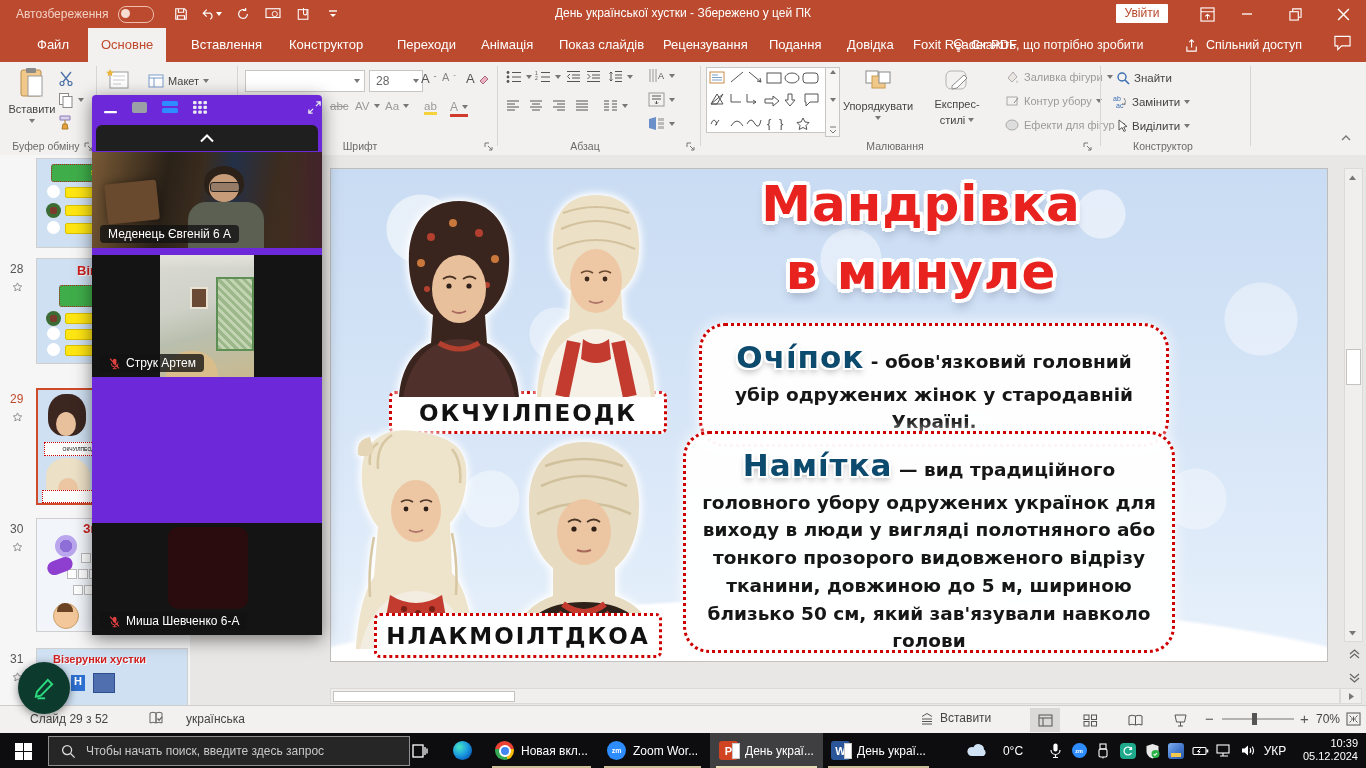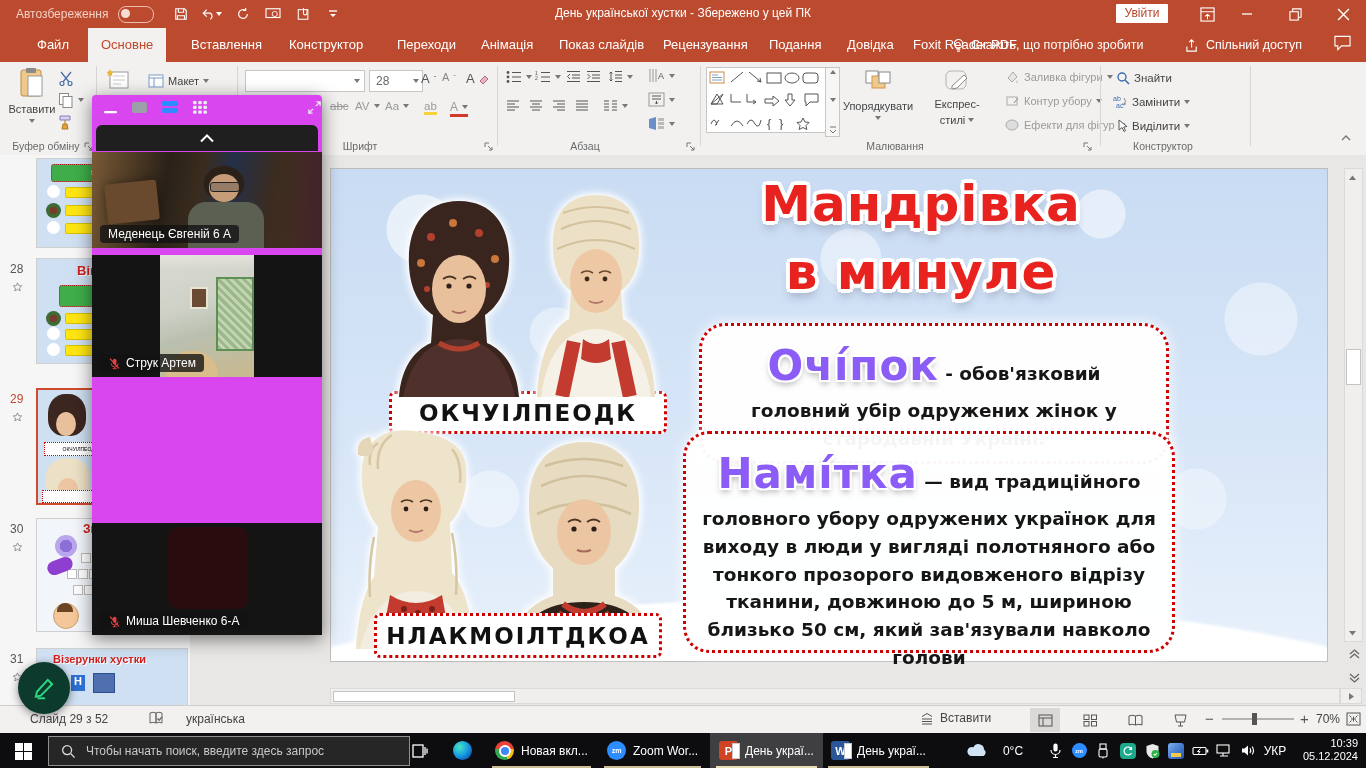--- a/index.html
+++ b/index.html
@@ -54,31 +54,31 @@
       radial-gradient(circle at 160px 330px, rgba(255,255,255,.40) 0 28px, rgba(255,255,255,0) 29px),
       radial-gradient(circle at 865px 330px, rgba(255,255,255,.35) 0 30px, rgba(255,255,255,0) 31px),
       radial-gradient(140% 70% at 50% 124%, #ffffff 0 52%, rgba(255,255,255,0) 53%),
       linear-gradient(180deg,#c9dcf3 0%,#d9e7f8 60%,#e8f1fb 100%);
     font-family:"DejaVu Sans",sans-serif}
   #slidetitle{position:absolute;left:385px;top:2px;width:410px;text-align:center;font-weight:bold;font-size:50px;line-height:1.35;color:#e8231f;letter-spacing:1px;
     text-shadow:-3px -3px 0 #fff,3px -3px 0 #fff,-3px 3px 0 #fff,3px 3px 0 #fff,0 -4px 0 #fff,0 4px 0 #fff,-4px 0 0 #fff,4px 0 0 #fff,0 7px 10px rgba(60,60,90,.35)}
   .anagram{position:absolute;background:#fff;border:3px dotted #cf0000;border-radius:6px;text-align:center;font-weight:bold;color:#111;letter-spacing:2px;font-size:23px;display:flex;align-items:center;justify-content:center}
   .defbox{position:absolute;background:rgba(255,255,255,.96);border:3px dotted #cf0000;border-radius:26px;text-align:center;font-weight:bold;color:#161616;padding:8px 14px;box-shadow:0 0 14px rgba(255,255,255,.9)}
   .defbox .bodytext{font-size:18.5px;line-height:1.5}
-  .term{color:#8b5cf6;font-size:42px;font-weight:bold;text-shadow:-2px -2px 0 #fff,2px -2px 0 #fff,-2px 2px 0 #fff,2px 2px 0 #fff,0 4px 6px rgba(80,80,80,.45);letter-spacing:1px}
+  .term{color:#0c4a6e;font-size:31px;font-weight:bold;text-shadow:-2px -2px 0 #fff,2px -2px 0 #fff,-2px 2px 0 #fff,2px 2px 0 #fff,0 4px 6px rgba(80,80,80,.45);letter-spacing:1px}
   .photo{position:absolute;filter:drop-shadow(0 0 5px rgba(255,255,255,.95)) drop-shadow(0 0 2px rgba(255,255,255,.9))}
   
   #vscroll{position:absolute;right:3px;top:13px;width:17px;height:472px;background:#f0efee;border:1px solid #dcdad8}
   .scbtn{position:absolute;left:0;width:15px;height:16px;display:flex;align-items:center;justify-content:center}
   #vthumb{position:absolute;left:1px;top:180px;width:13px;height:34px;background:#fff;border:1px solid #c5c3c1}
   #navbtns{position:absolute;right:3px;top:490px;width:17px;height:46px;display:flex;flex-direction:column;align-items:center;gap:6px;color:#666}
   #hscroll{position:absolute;left:140px;right:26px;bottom:1px;height:14px;background:#f0efee;border:1px solid #dcdad8}
   #hbtn{position:absolute;right:4px;bottom:1px;width:20px;height:14px;background:#f0efee;border:1px solid #dcdad8;display:flex;align-items:center;justify-content:center}
   
-  #zoomwin{position:absolute;left:92px;top:95px;width:230px;height:540px;background:#d946ef;z-index:40;box-shadow:0 4px 18px rgba(0,0,0,.5);border-radius:4px 4px 0 0}
+  #zoomwin{position:absolute;left:92px;top:95px;width:230px;height:540px;background:#6d28d9;z-index:40;box-shadow:0 4px 18px rgba(0,0,0,.5);border-radius:4px 4px 0 0}
   #zwbar{position:absolute;left:0;top:0;width:230px;height:28px;display:flex;align-items:center;gap:14px;padding-left:12px}
   #zwcollapse{position:absolute;left:4px;top:30px;width:222px;height:26px;background:#1f1f1f;border-radius:6px 6px 0 0;display:flex;align-items:center;justify-content:center}
   .vrow{position:absolute;left:0;width:230px}
   .feed{position:absolute;overflow:hidden}
   .nametag{position:absolute;left:8px;bottom:5px;background:rgba(18,18,18,.78);border-radius:4px;color:#fff;font-size:12px;padding:2px 8px;display:flex;align-items:center;gap:5px;white-space:nowrap;z-index:3}
   
   #pencil{position:absolute;left:18px;top:662px;width:52px;height:52px;border-radius:50%;background:#0c3b2e;z-index:60;display:flex;align-items:center;justify-content:center;box-shadow:0 2px 8px rgba(0,0,0,.45)}
   
   #statusbar{position:absolute;left:0;top:705px;width:1366px;height:28px;background:#f2f1f0;border-top:1px solid #d0cecc;font-size:12px;color:#444}
   .sitem{position:absolute;top:6px}

